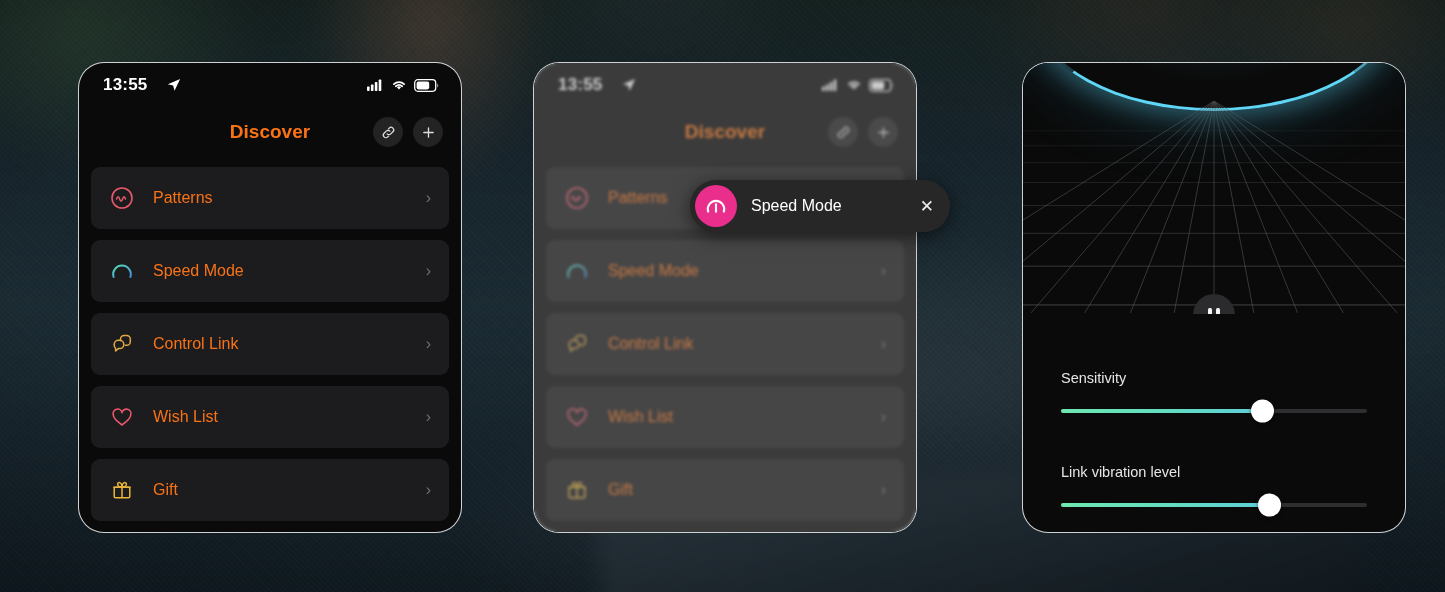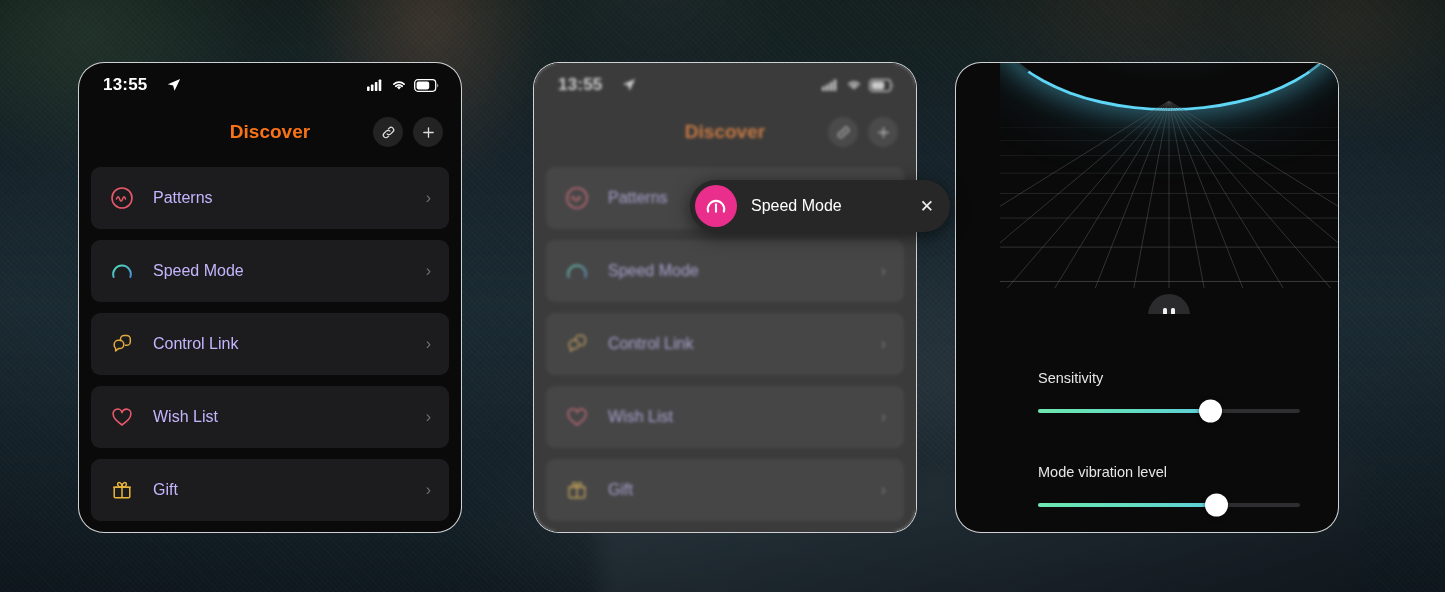--- a/index.html
+++ b/index.html
@@ -61,21 +61,21 @@
     top: 62px;
     width: 384px;
     height: 471px;
     border-radius: 26px;
     border: 1.5px solid rgba(235,238,240,.88);
     overflow: hidden;
     background: #0a0a0a;
   }
   #phone-a { left: 78px; }
   #phone-b { left: 533px; }
-  #phone-c { left: 955px; padding-left: 44px; }
+  #phone-c { left: 1022px; }
 
   
   .statusbar {
     height: 44px;
     display: flex;
     align-items: center;
     justify-content: space-between;
     padding: 0 22px 0 24px;
     position: relative;
     z-index: 3;
@@ -112,21 +112,21 @@
     height: 62px;
     background: #1c1c1e;
     border-radius: 9px;
     display: flex;
     align-items: center;
     padding: 0 18px 0 18px;
     margin-bottom: 11px;
     cursor: pointer;
   }
   .li-icon { width: 26px; height: 26px; flex: 0 0 26px; display: flex; align-items: center; justify-content: center; }
-  .li-label { color: #c4b5fd; font-size: 16px; margin-left: 18px; flex: 1; }
+  .li-label { color: #f97316; font-size: 16px; margin-left: 18px; flex: 1; }
   .li-chev { color: #6e6e73; font-size: 16px; }
 
   
   .dim-overlay {
     position: absolute; inset: 0;
     background: rgba(128,128,128,.42);
     backdrop-filter: blur(1.5px);
     z-index: 5;
     pointer-events: none;
   }
@@ -528,21 +528,21 @@
 
     <div class="controls">
 
       <div class="ctrl-label">Sensitivity</div>
       <div class="slider">
         <div class="sl-track"></div>
         <div class="sl-fill" id="fill-0" style="width: 66%;"></div>
         <div class="sl-thumb" id="thumb-0" style="left: 66%;"></div>
       </div>
 
-      <div class="ctrl-label second">Mode vibration level</div>
+      <div class="ctrl-label second">Link vibration level</div>
       <div class="slider">
         <div class="sl-track"></div>
         <div class="sl-fill" id="fill-1" style="width: 68%;"></div>
         <div class="sl-thumb" id="thumb-1" style="left: 68%;"></div>
       </div>
 
     </div>
   </div>
 
 </div>

